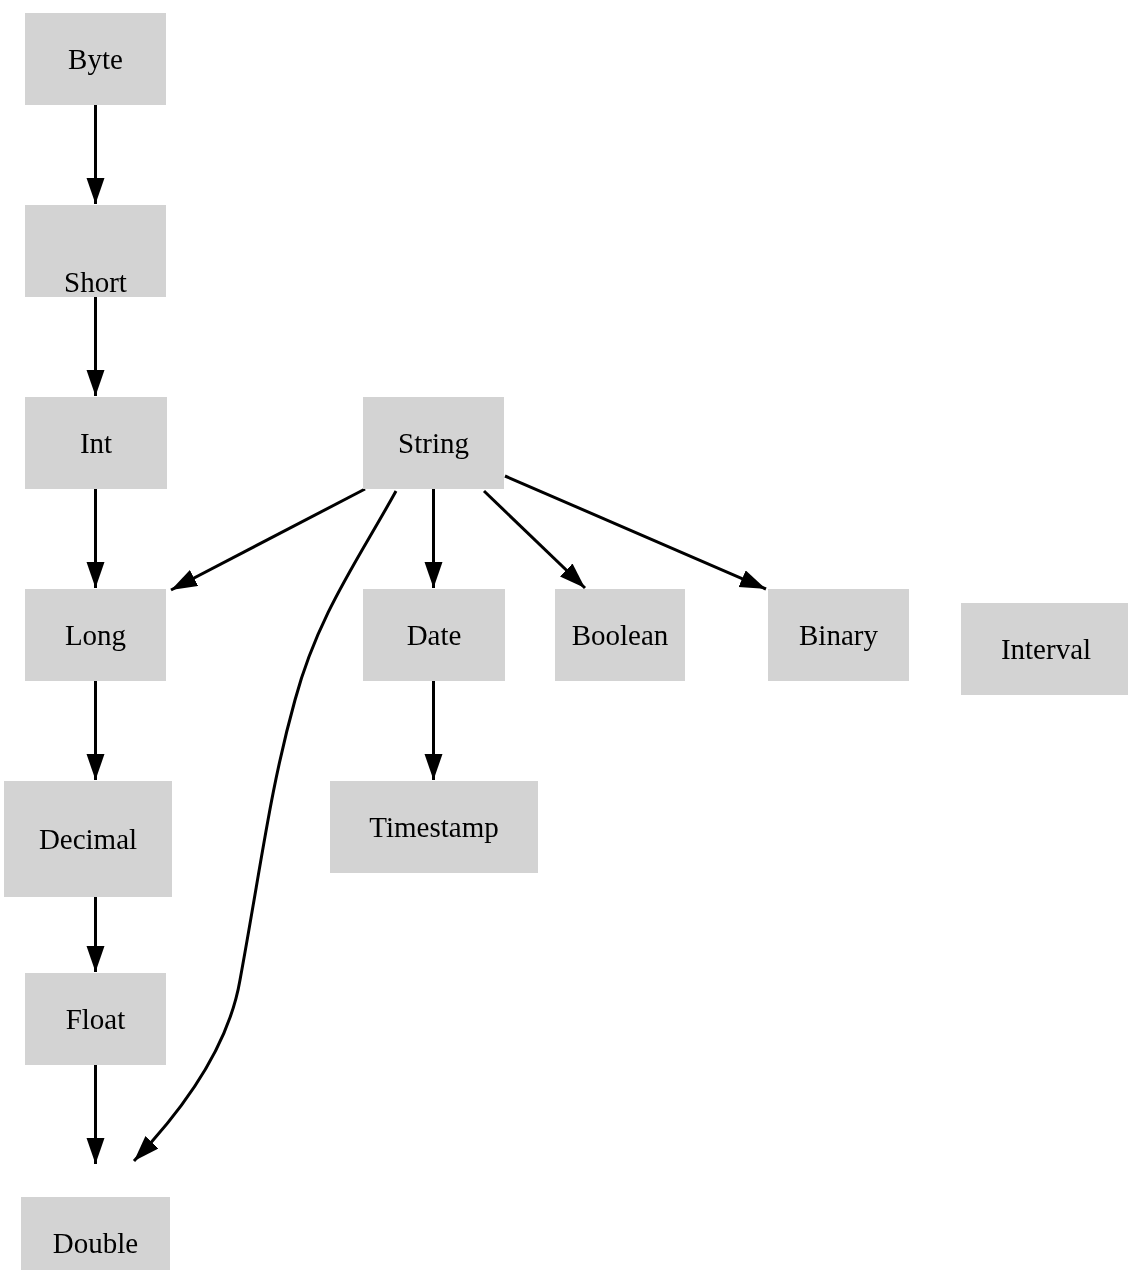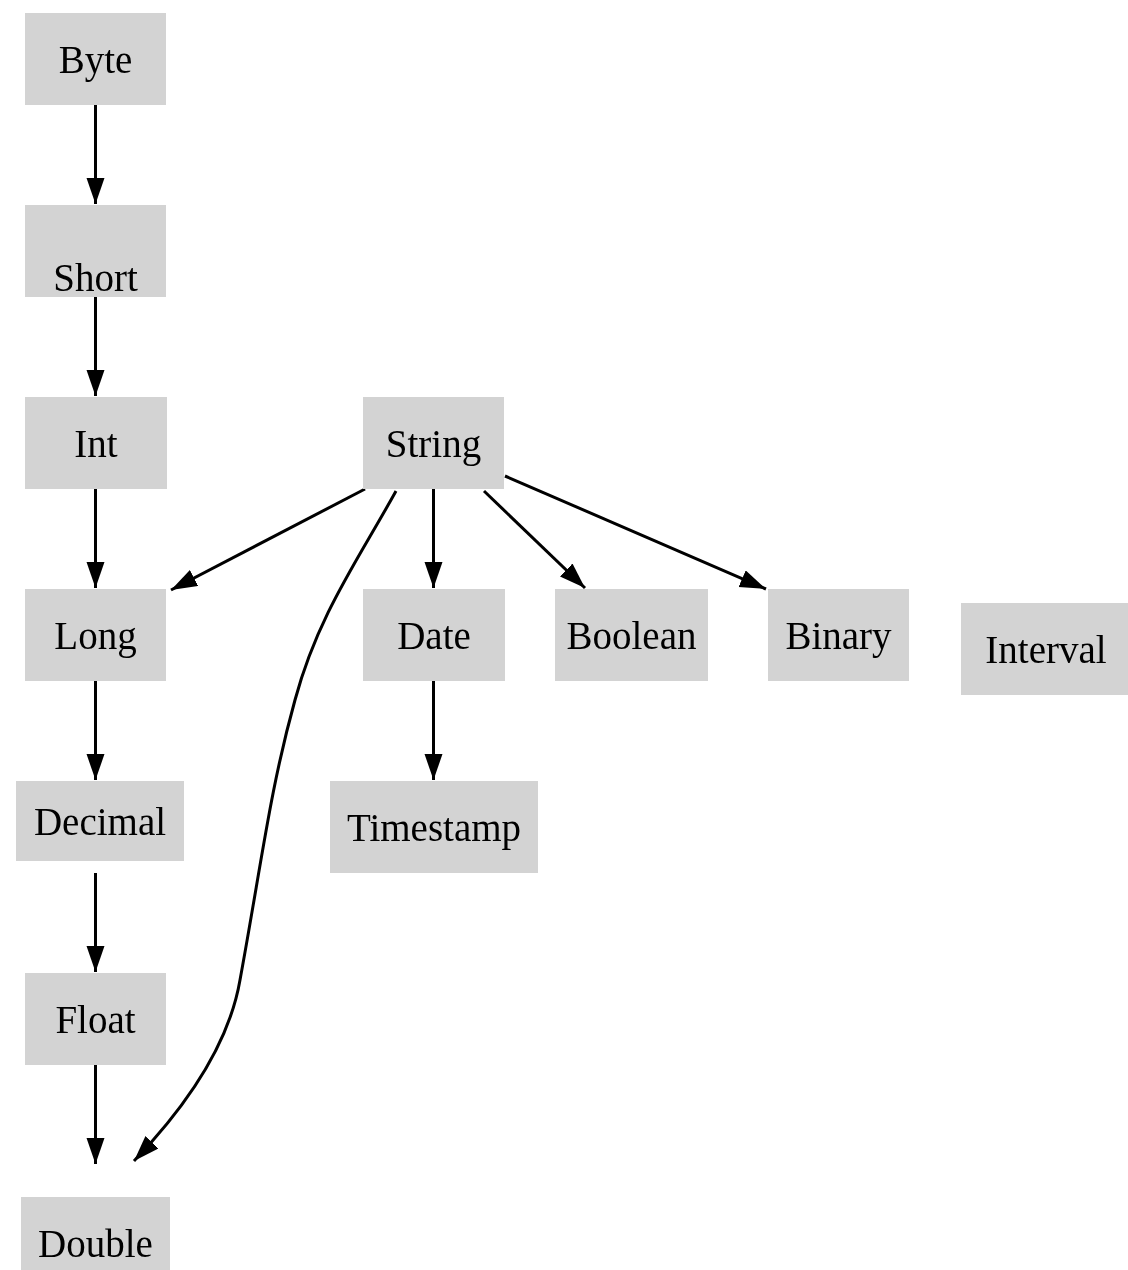--- a/index.html
+++ b/index.html
@@ -37,35 +37,35 @@
     fill: var(--edge_color);
     stroke: none;
   }
   .node {
     position: absolute;
     background: var(--node_fill);
     color: var(--text_color);
     display: flex;
     align-items: center;
     justify-content: center;
-    font-size: 39px;
+    font-size: 29px;
     line-height: 1;
     white-space: nowrap;
   }
   
   .n-byte      { left: 25px;  top: 13px;   width: 141px; height: 92px; }
   .n-short     { left: 25px;  top: 205px;  width: 141px; height: 92px; align-items: flex-end; }
   .n-int       { left: 25px;  top: 397px;  width: 142px; height: 92px; }
   .n-string    { left: 363px; top: 397px;  width: 141px; height: 92px; align-items: center; }
   .n-long      { left: 25px;  top: 589px;  width: 141px; height: 92px; }
   .n-date      { left: 363px; top: 589px;  width: 142px; height: 92px; }
-  .n-boolean   { left: 555px; top: 589px;  width: 153px; height: 92px; justify-content: center; }
+  .n-boolean   { left: 555px; top: 589px;  width: 130px; height: 92px; justify-content: center; }
   .n-binary    { left: 768px; top: 589px;  width: 141px; height: 92px; }
   .n-interval  { left: 961px; top: 603px;  width: 170px; height: 92px; }
-  .n-decimal   { left: 16px;  top: 781px;  width: 168px; height: 80px; }
+  .n-decimal   { left: 4px;  top: 781px;  width: 168px; height: 116px; }
   .n-timestamp { left: 330px; top: 781px;  width: 208px; height: 92px; }
   .n-float     { left: 25px;  top: 973px;  width: 141px; height: 92px; }
   .n-double    { left: 21px;  top: 1165px; width: 149px; height: 92px; margin-top: 32px; }
 </style>
 </head>
 <body>
 
 <div class="canvas">
 
   <svg class="edges-layer" width="1128" height="1270" viewBox="0 0 1128 1270" xmlns="http://www.w3.org/2000/svg">

